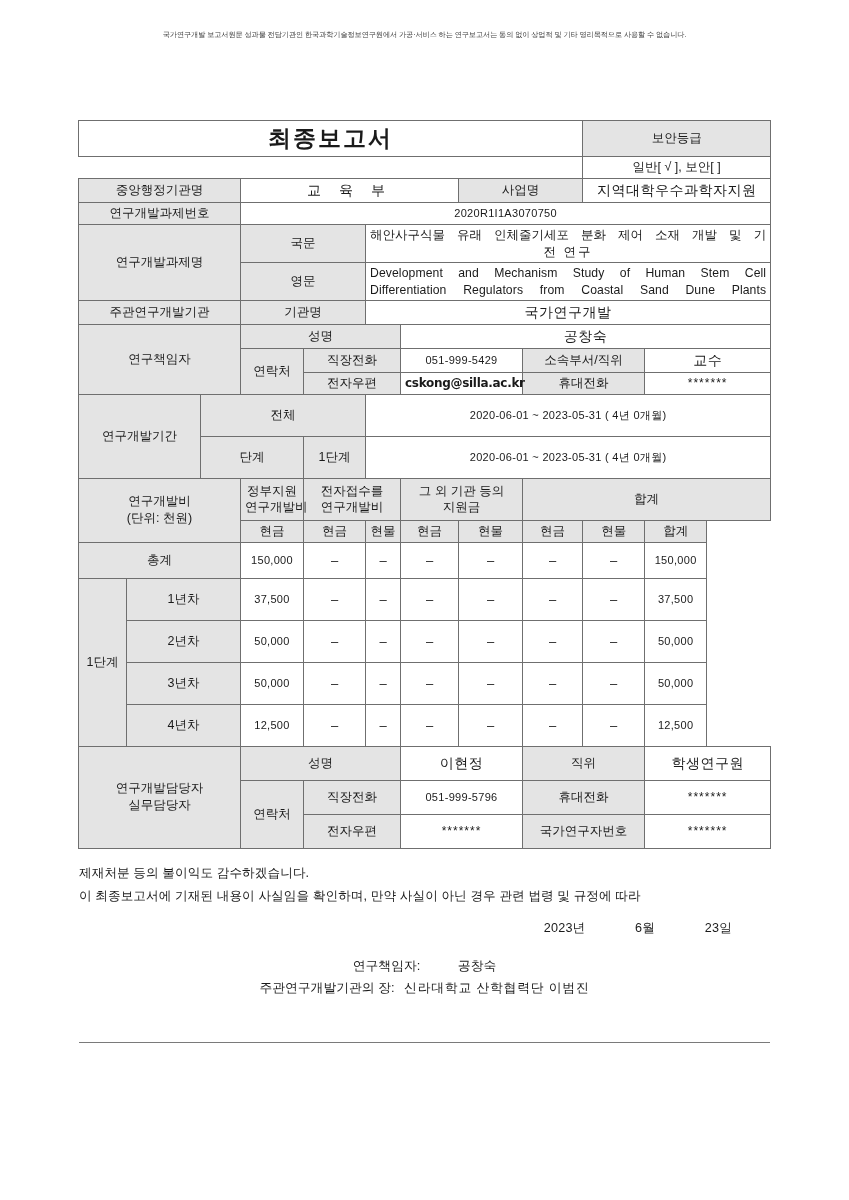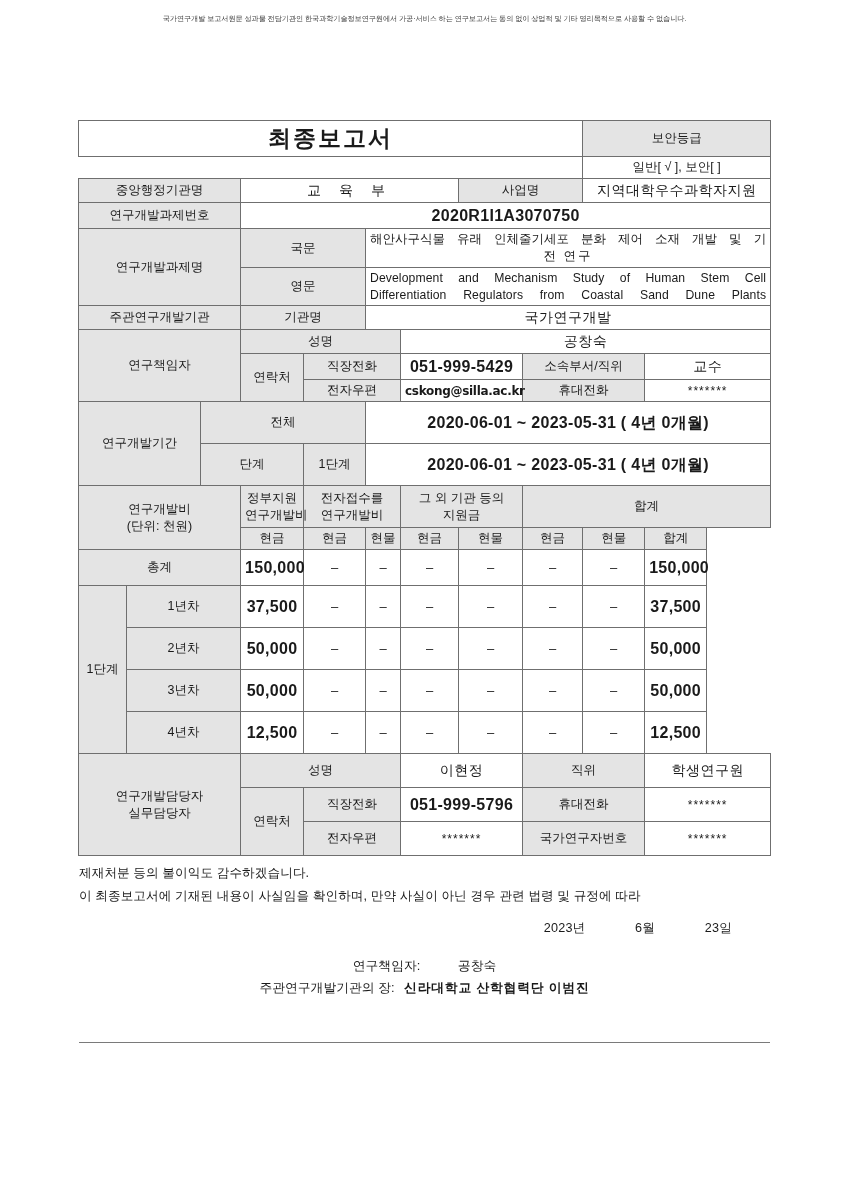--- a/index.html
+++ b/index.html
@@ -19,21 +19,21 @@
   .page {
     position: relative;
     width: 849px;
     height: 1200px;
     box-sizing: border-box;
   }
 
   
   .top-notice {
     position: absolute;
-    top: 14px;
+    top: 30px;
     left: 0;
     width: 849px;
     text-align: center;
     font-size: 7.2px;
     letter-spacing: -0.1px;
     color: #3b3b3b;
     line-height: 1.3;
     white-space: nowrap;
   }
 
@@ -96,21 +96,21 @@
     display: block;
     text-align: center;
     letter-spacing: 2px;
   }
   .email-cell {
     font-weight: bold;
     font-size: 12px;
     letter-spacing: -0.3px;
     font-family: "DejaVu Sans", sans-serif;
   }
-  .num { font-size: 16px; letter-spacing: 0.3px; font-weight: bold; }
+  .num { font-size: 11px; letter-spacing: 0.3px; }
   .dash { font-size: 13px; }
   .stars { letter-spacing: 1px; font-size: 12px; }
 
   
   .statement {
     position: absolute;
     left: 79px;
     top: 862px;
     width: 691px;
     font-size: 12.6px;
@@ -140,21 +140,21 @@
     left: 79px;
     top: 955px;
     width: 691px;
     font-size: 12.8px;
     line-height: 1.75;
     text-align: center;
   }
   .sign-row { display: block; }
   .sign-row .lbl { }
   .sign-row .val { display: inline-block; margin-left: 34px; }
-  .sign-row2 .val2 { display: inline-block; margin-left: 6px; letter-spacing: 0.8px; font-weight: bold; }
+  .sign-row2 .val2 { display: inline-block; margin-left: 6px; letter-spacing: 0.8px; }
 
   
   .footrule {
     position: absolute;
     left: 79px;
     top: 1042px;
     width: 691px;
     border-top: 1px solid #7a7a7a;
   }
   .footnote {

